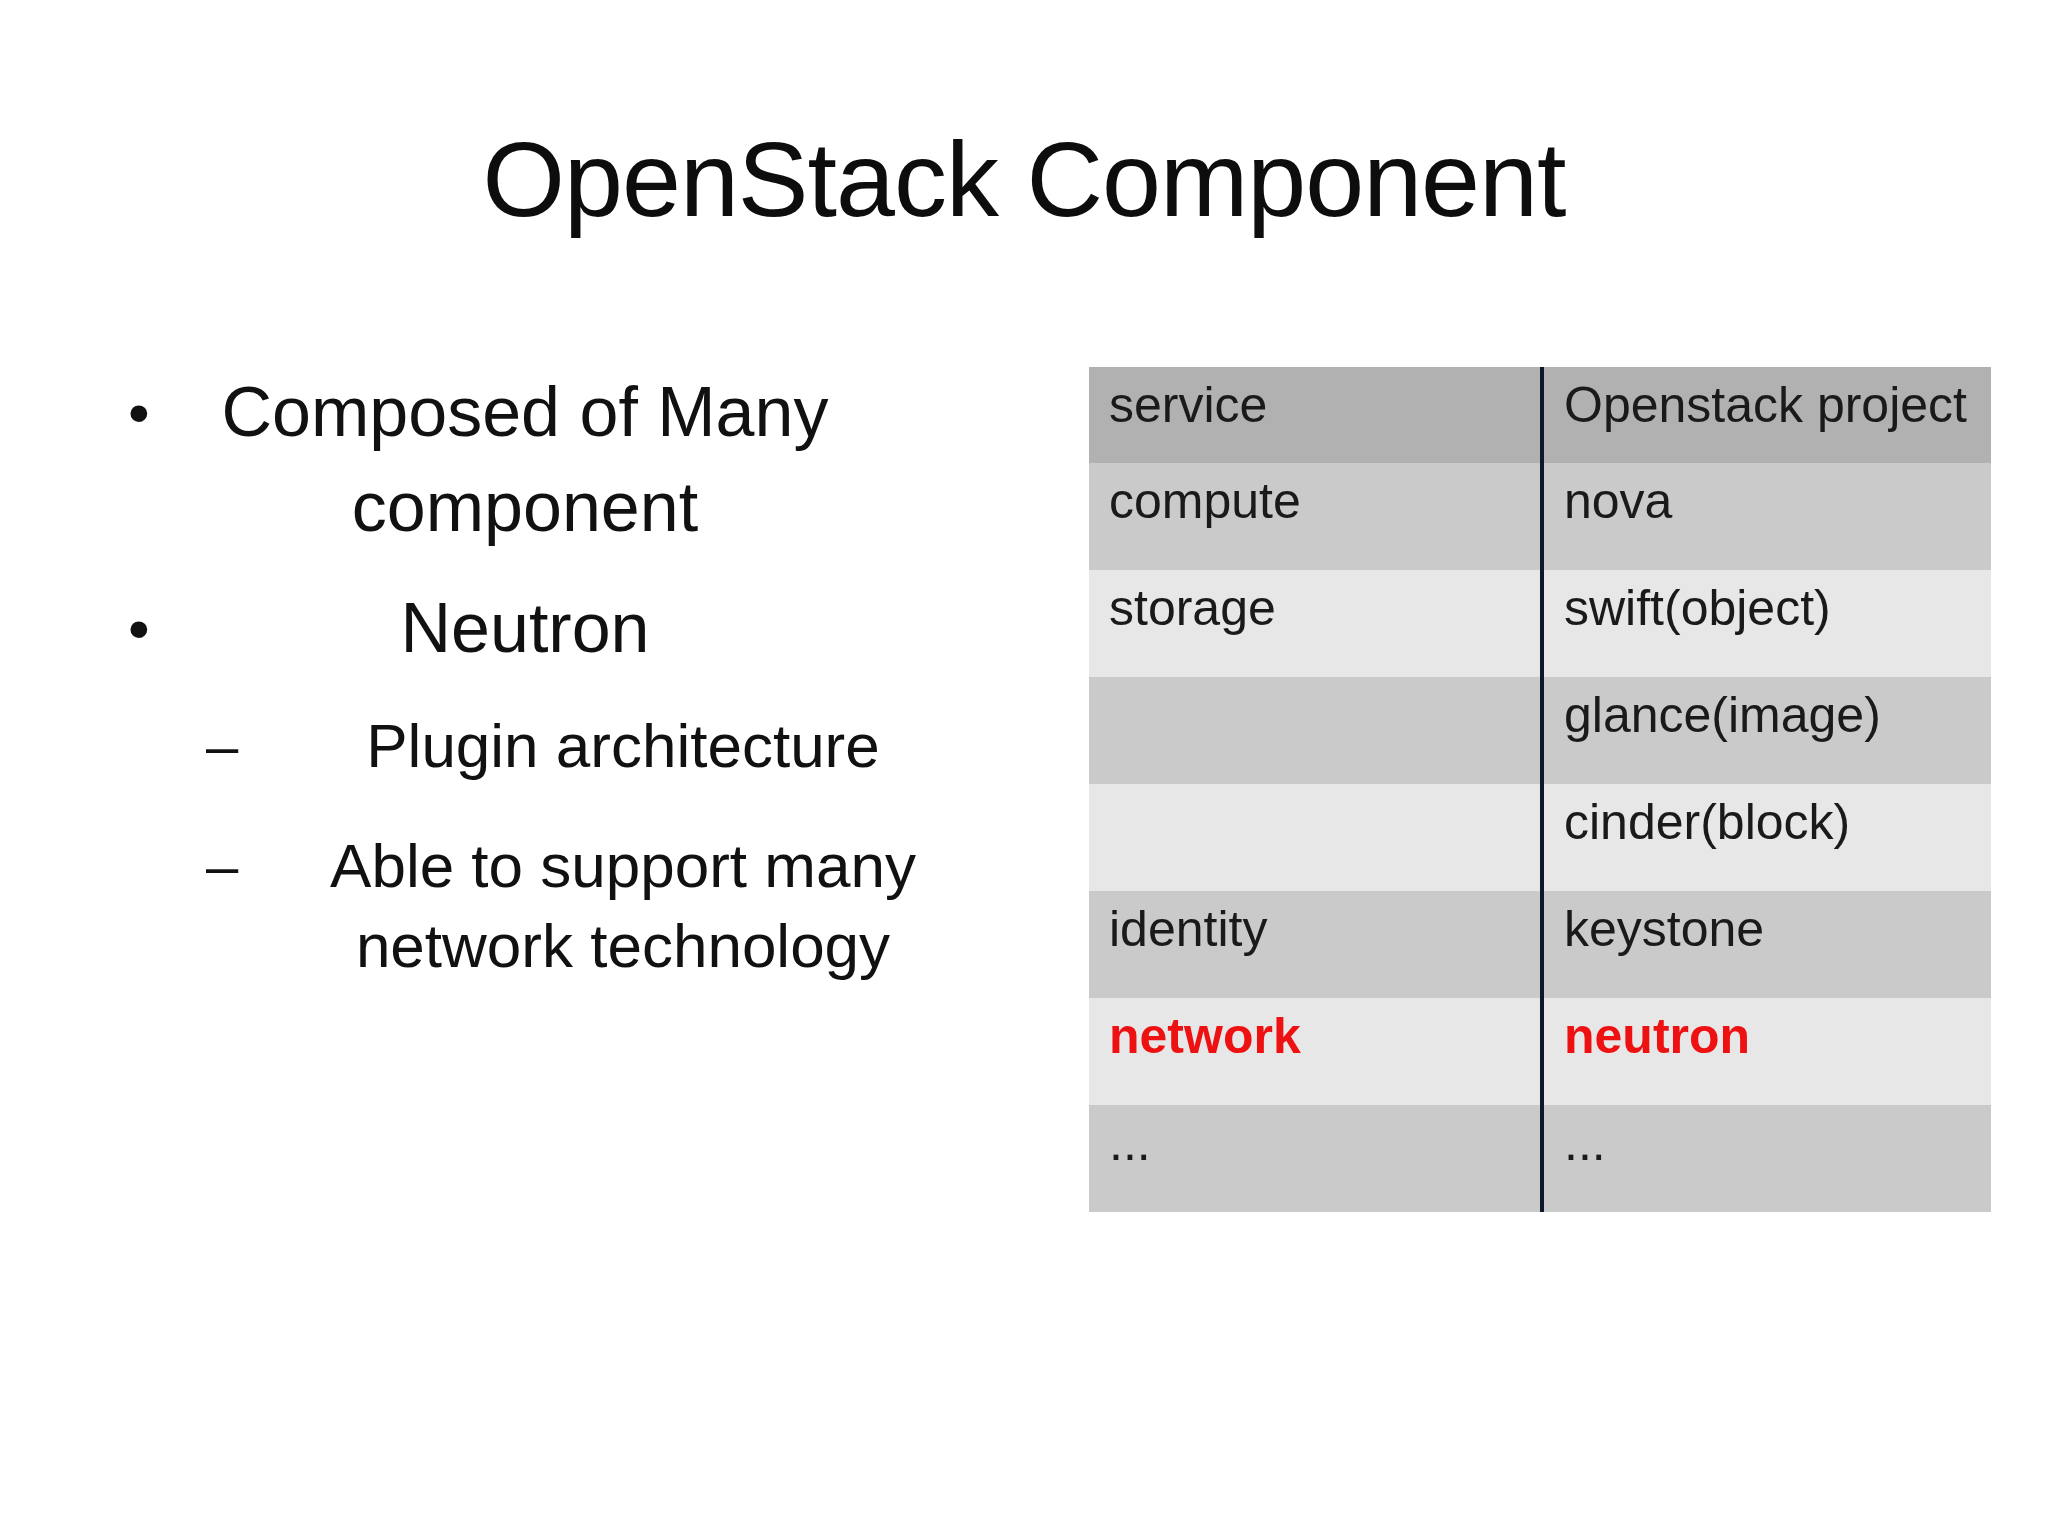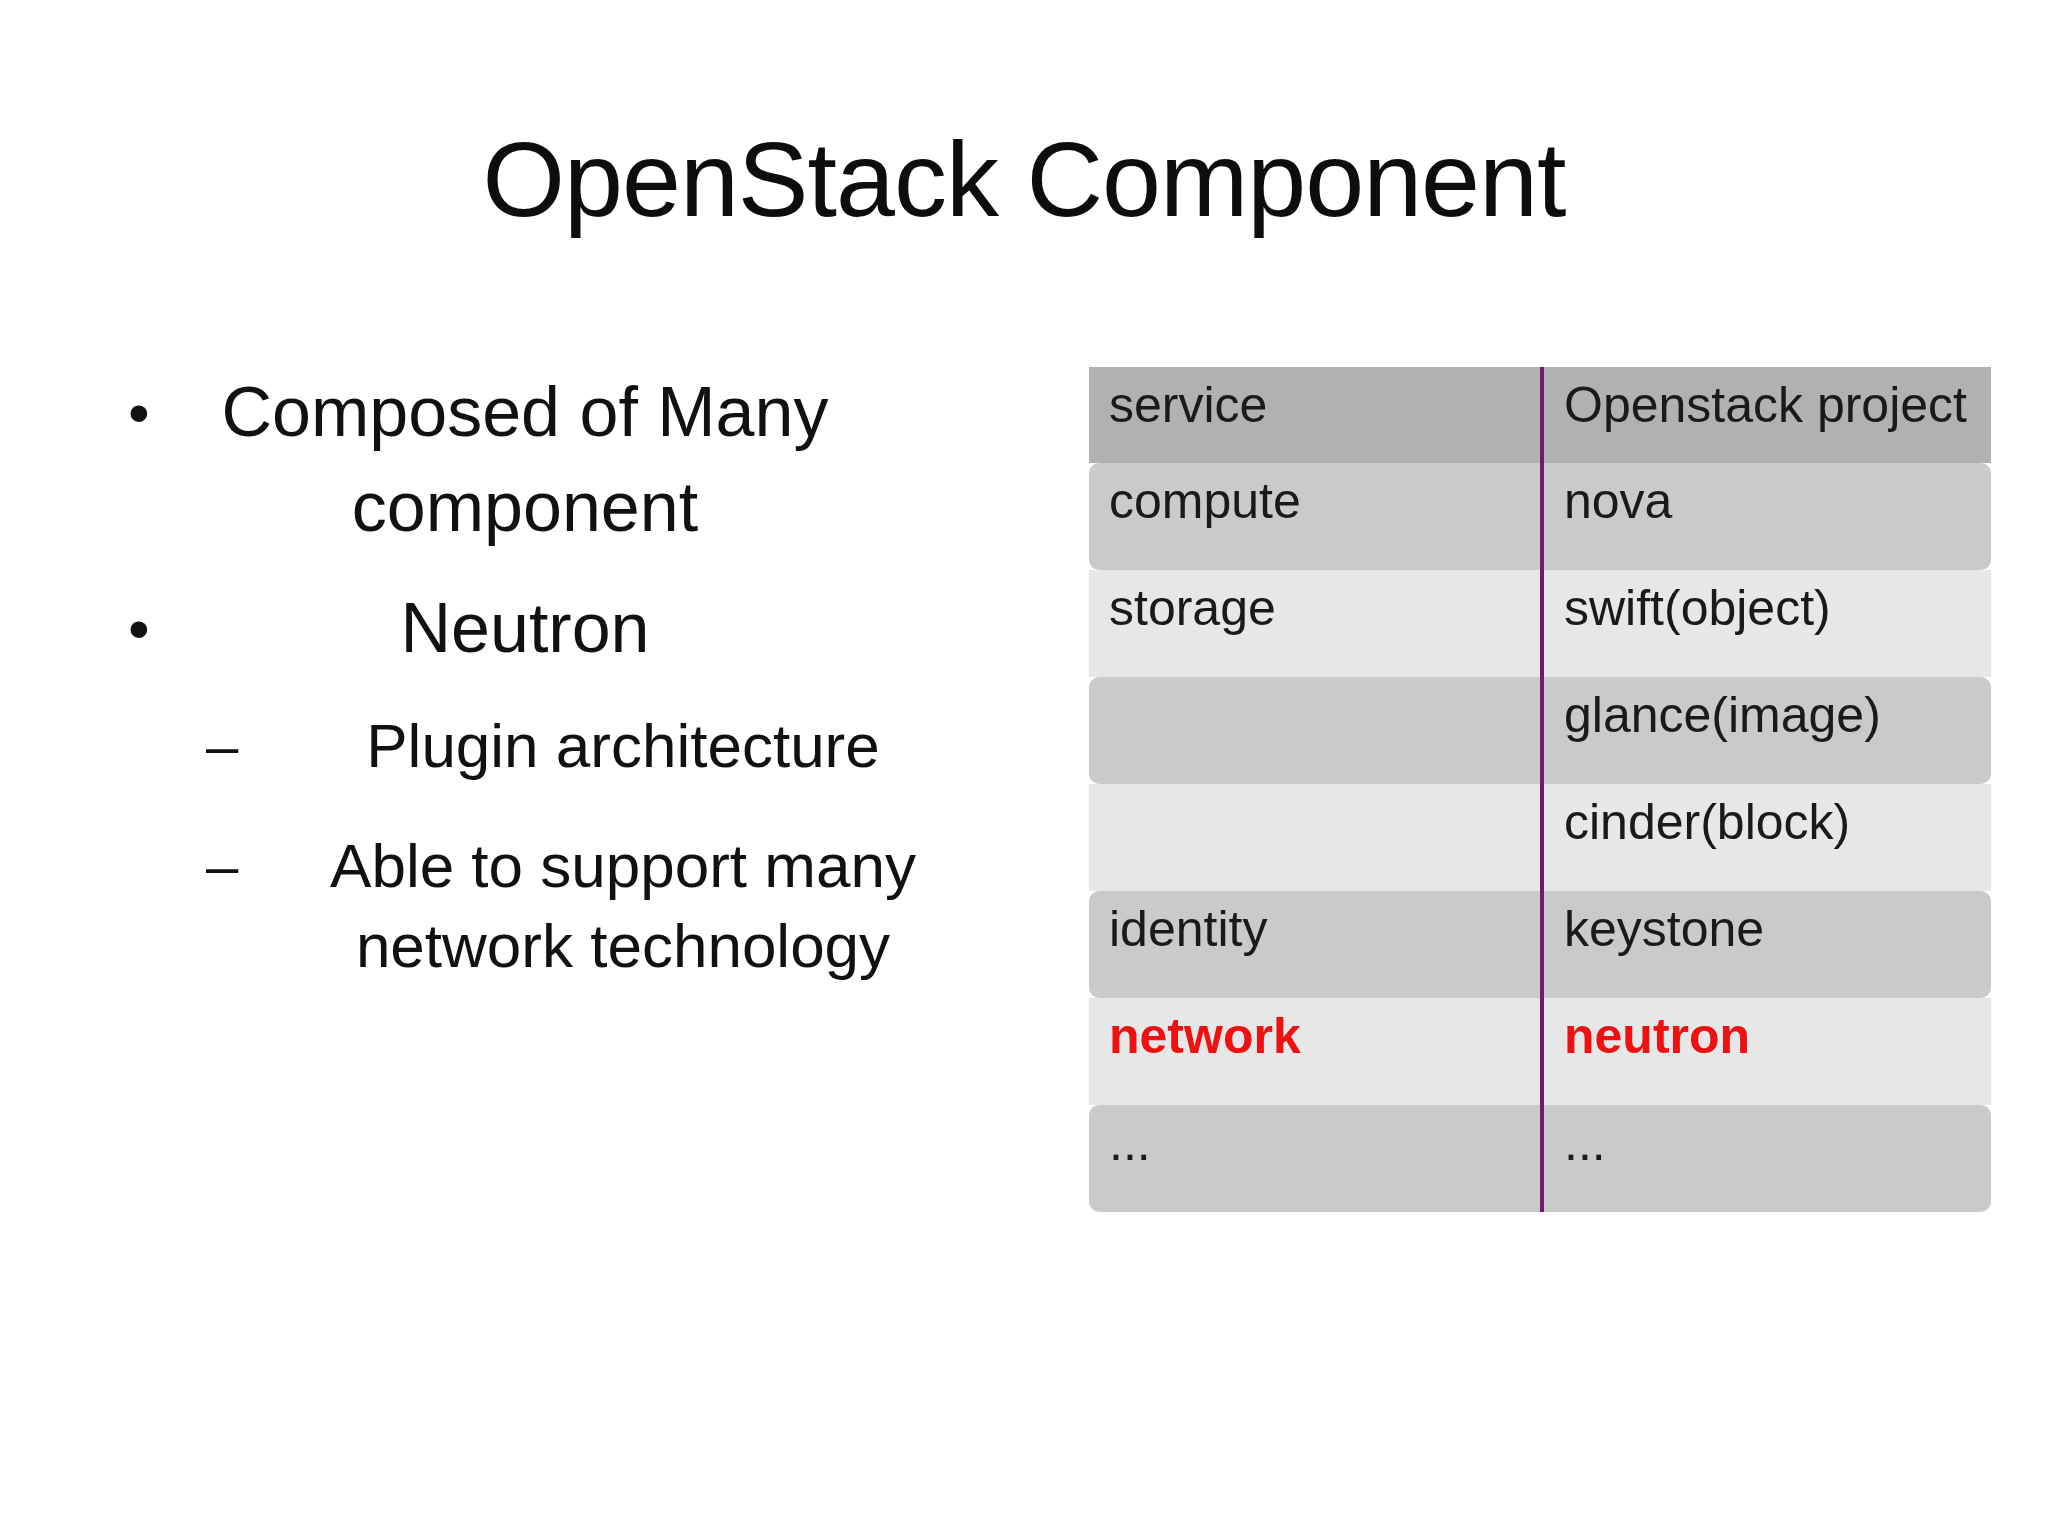--- a/index.html
+++ b/index.html
@@ -81,34 +81,34 @@
     left: 1045px;
     top: 367px;
     width: 902px;
     margin-left: 44px;
   }
   .row {
     display: flex;
     width: 100%;
   }
   .row.header { height: 96px; background: #b1b1b1; }
-  .row.dark   { height: 107px; background: #cacaca; border-radius: 10px; }
+  .row.dark   { height: 107px; background: #cacaca; }
   .row.light  { height: 107px; background: #e7e7e7; }
   .cell {
     box-sizing: border-box;
     width: 451px;
     padding: 8px 10px 0 20px;
     font-size: 50px;
     line-height: 60px;
     color: #1a1a1a;
     white-space: nowrap;
     overflow: hidden;
   }
   .cell.c2 {
-    border-left: 4px solid #701a75;
+    border-left: 4px solid #0f172a;
   }
   .row.highlight .cell {
     color: #ee1111;
     font-weight: 700;
   }
 </style>
 </head>
 <body>
 
 <div class="slide">

